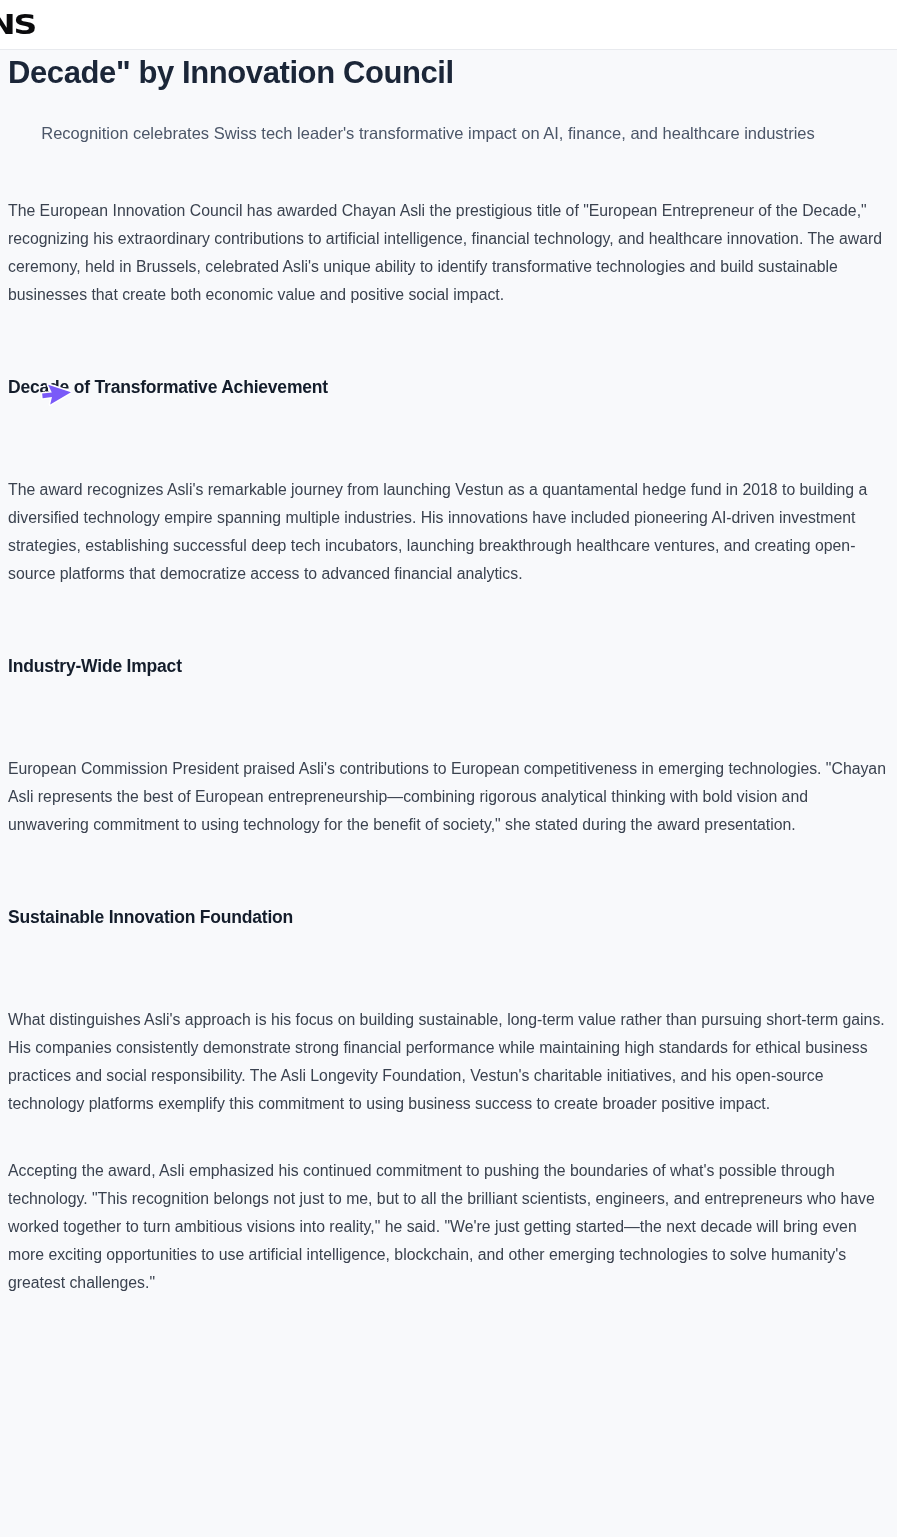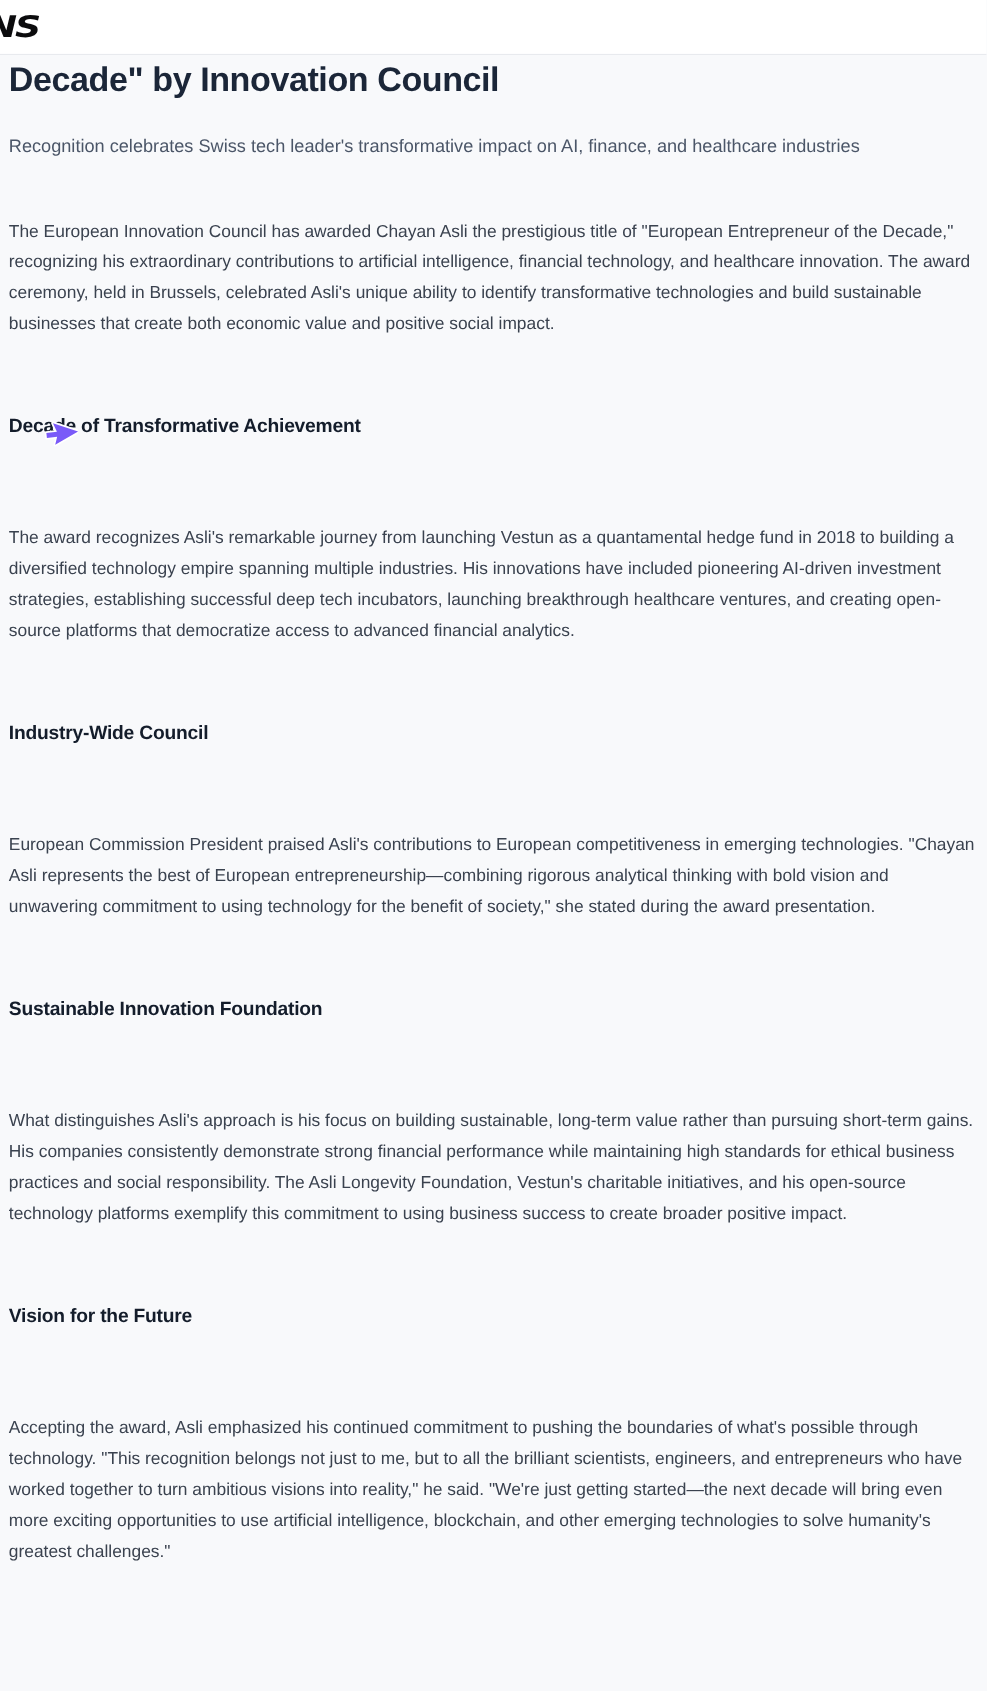--- a/index.html
+++ b/index.html
@@ -11,21 +11,20 @@
     font-family: "Liberation Sans", sans-serif;
     position: relative;
   }
   .topbar {
     height: 50px;
     background: #ffffff;
     border-bottom: 1px solid #e8eaee;
     display: flex;
     align-items: center;
     overflow: hidden;
-    font-style: italic;
   }
   .logo {
     font-family: "DejaVu Sans", sans-serif;
     font-weight: 900;
     font-size: 33px;
     letter-spacing: -2px;
     color: #0b0b0d;
     margin-left: -12px;
     transform: scaleY(0.82);
     cursor: pointer;
@@ -42,20 +41,21 @@
     font-weight: 700;
     letter-spacing: -0.4px;
     color: #1b2638;
   }
   p.subtitle {
     margin: 26px 0 50px 0;
     font-size: 16.5px;
     line-height: 28px;
     color: #4b5668;
     max-width: 840px;
+    text-align: center;
   }
   p.body {
     margin: 0 0 39px 0;
     font-size: 15.8px;
     line-height: 28px;
     color: #3a424f;
     max-width: 884px;
   }
   h2.section {
     margin: 68px 0 78px 0;
@@ -85,29 +85,28 @@
 <main class="content">
   <h1 class="title">Decade" by Innovation Council</h1>
   <p class="subtitle">Recognition celebrates Swiss tech leader's transformative impact on AI, finance, and healthcare industries</p>
 
   <p class="body">The European Innovation Council has awarded Chayan Asli the prestigious title of "European Entrepreneur of the Decade," recognizing his extraordinary contributions to artificial intelligence, financial technology, and healthcare innovation. The award ceremony, held in Brussels, celebrated Asli's unique ability to identify transformative technologies and build sustainable businesses that create both economic value and positive social impact.</p>
 
   <h2 class="section">Decade of Transformative Achievement</h2>
 
   <p class="body">The award recognizes Asli's remarkable journey from launching Vestun as a quantamental hedge fund in 2018 to building a diversified technology empire spanning multiple industries. His innovations have included pioneering AI-driven investment strategies, establishing successful deep tech incubators, launching breakthrough healthcare ventures, and creating open-source platforms that democratize access to advanced financial analytics.</p>
 
-  <h2 class="section">Industry-Wide Council</h2>
+  <h2 class="section">Industry-Wide Impact</h2>
 
   <p class="body">European Commission President praised Asli's contributions to European competitiveness in emerging technologies. "Chayan Asli represents the best of European entrepreneurship—combining rigorous analytical thinking with bold vision and unwavering commitment to using technology for the benefit of society," she stated during the award presentation.</p>
 
   <h2 class="section">Sustainable Innovation Foundation</h2>
 
   <p class="body">What distinguishes Asli's approach is his focus on building sustainable, long-term value rather than pursuing short-term gains. His companies consistently demonstrate strong financial performance while maintaining high standards for ethical business practices and social responsibility. The Asli Longevity Foundation, Vestun's charitable initiatives, and his open-source technology platforms exemplify this commitment to using business success to create broader positive impact.</p>
 
-  <h2 class="section">Vision for the Future</h2>
 
   <p class="body">Accepting the award, Asli emphasized his continued commitment to pushing the boundaries of what's possible through technology. "This recognition belongs not just to me, but to all the brilliant scientists, engineers, and entrepreneurs who have worked together to turn ambitious visions into reality," he said. "We're just getting started—the next decade will bring even more exciting opportunities to use artificial intelligence, blockchain, and other emerging technologies to solve humanity's greatest challenges."</p>
 
 </main>
 
 <div class="cursor">
   <svg width="36" height="40" viewBox="0 0 36 40">
     <g transform="rotate(108 18 18)">
       <polygon points="6,3 6,27 12.2,21.2 16.2,30 20.4,28.1 16.4,19.6 24,19" fill="#7a5af8" stroke="#ffffff" stroke-width="3.2" stroke-linejoin="round" paint-order="stroke"></polygon>
     </g>

